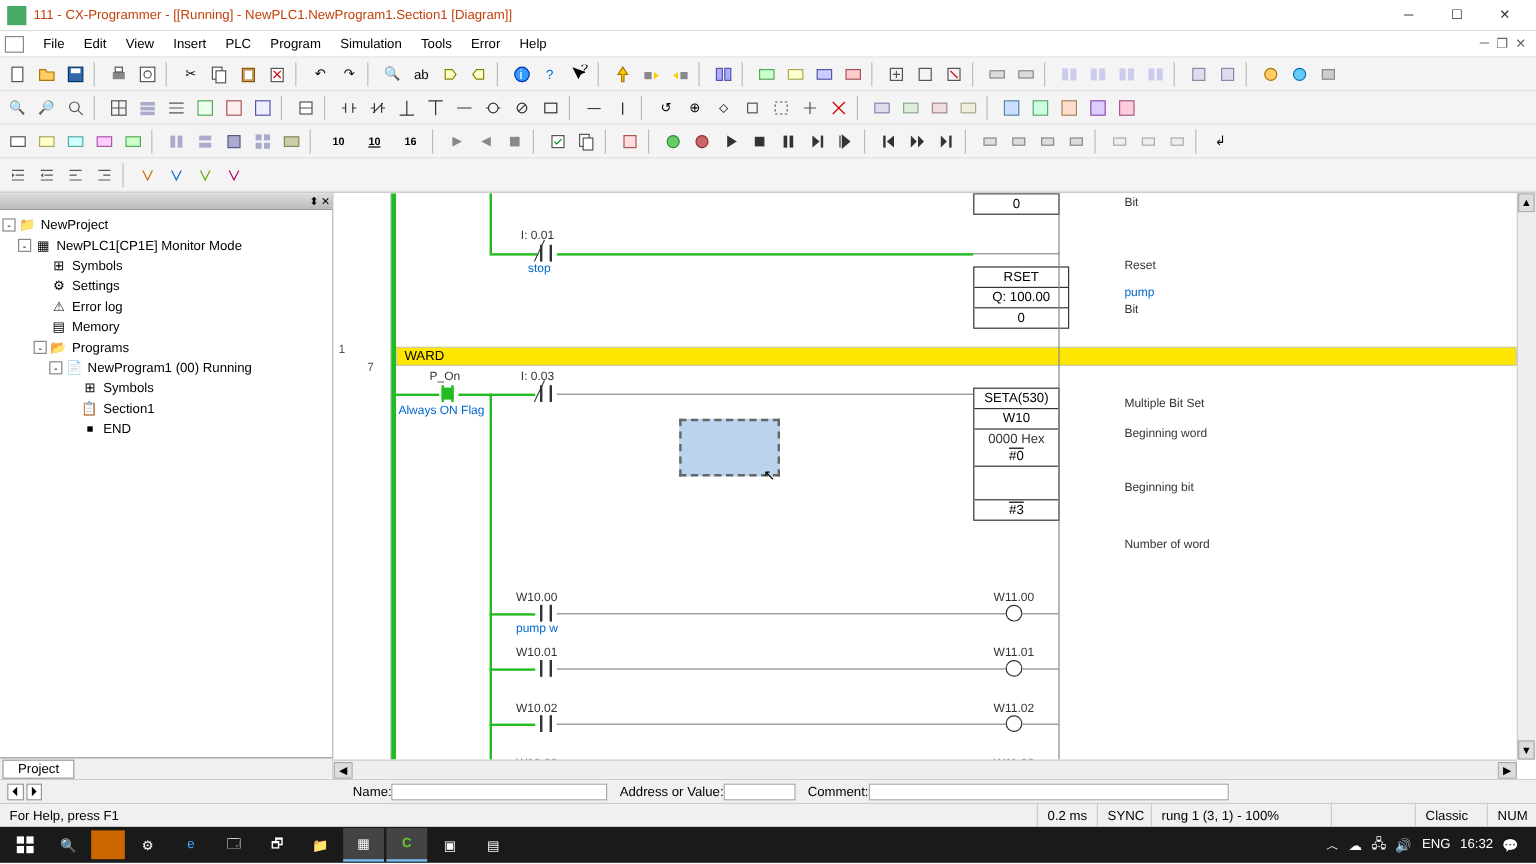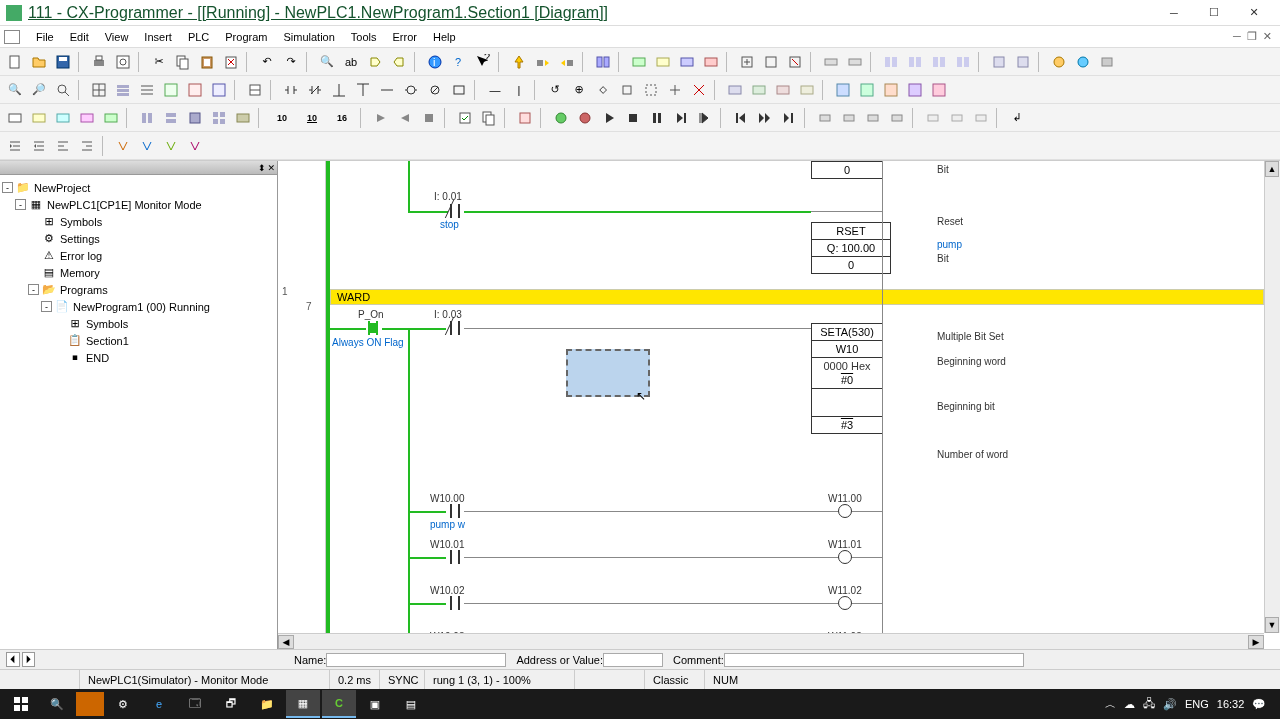--- a/index.html
+++ b/index.html
@@ -1,19 +1,19 @@
 <!DOCTYPE html>
 <html><head>
 <meta charset="utf-8">
 <style>
 * { box-sizing: border-box; margin: 0; padding: 0; font-family: "Segoe UI", Tahoma, sans-serif; font-size: 11px; }
 body { background: #fff; overflow: hidden; width: 1280px; height: 720px; }
 .titlebar { height: 26px; background: #fff; display: flex; align-items: center; padding: 0 6px; border-bottom: 1px solid #ddd; }
 .titlebar .icon { width: 16px; height: 16px; background: #4a6; margin-right: 6px; }
-.titlebar .title { flex: 1; color: #14532d; font-size: 16px; text-decoration: underline; }
+.titlebar .title { flex: 1; color: #c2410c; font-size: 11px; }
 .titlebar .winbtn { width: 40px; height: 24px; display: flex; align-items: center; justify-content: center; color: #333; }
 .menubar { height: 22px; background: #fff; display: flex; align-items: center; padding: 0 4px; border-bottom: 1px solid #ddd; }
 .menubar .mdi { width: 16px; height: 14px; background: #fff; border: 1px solid #888; margin-right: 8px; }
 .menubar .mitem { padding: 2px 8px; }
 .menubar .mdictl { margin-left: auto; display: flex; gap: 6px; padding-right: 4px; color: #666; }
 .toolbars { background: #f4f4f4; border-bottom: 1px solid #ccc; }
 .trow { display: flex; align-items: center; height: 28px; padding: 0 4px; gap: 2px; border-bottom: 1px solid #e0e0e0; }
 .tbtn { width: 22px; height: 22px; display: flex; align-items: center; justify-content: center; border: 1px solid transparent; background: #f4f4f4; }
 .tbtn svg { width: 16px; height: 16px; }
 .tsep { width: 6px; height: 20px; border-left: 1px solid #bbb; margin: 0 2px; }
@@ -833,20 +833,23 @@
       <div class="tnode">
           <span class="tspace"></span>
           <span class="tspace"></span>
           <span class="tspace"></span>
           <span class="tspace"></span>
           <span class="tspace"></span>
           <span class="ticon">⏹</span>
           <span>END</span>
         </div>
     </div>
+    <div class="projtab">
+      <div class="tab">Project</div>
+    </div>
   </div>
 
   <div class="canvas-wrap">
     <div class="canvas">
       <div class="rungarea">
         <div class="rungcol">
           <div class="rungnum" style="top:125px">1</div>
           <div class="rungnum" style="top:140px;left:28px">7</div>
         </div>
         <div class="leftrail"></div>
@@ -981,22 +984,22 @@
       <span>Address or Value:</span>
       <input style="width: 60px;">
     </div>
   <div class="fld">
       <span>Comment:</span>
       <input style="width: 300px;">
     </div>
 </div>
 
 <div class="statusbar">
+  <div class="cell" style="flex:1;border-right:none">For Help, press F1</div>
   <div class="cell" style="width:80px"></div>
-  <div class="cell" style="width:250px">NewPLC1(Simulator) - Monitor Mode</div>
   <div class="cell" style="width:50px">0.2 ms</div>
   <div class="cell" style="width:45px">SYNC</div>
   <div class="cell" style="width:150px">rung 1 (3, 1) - 100%</div>
   <div class="cell" style="width:70px"></div>
   <div class="cell" style="width:60px">Classic</div>
   <div class="cell" style="width:40px;border-right:none">NUM</div>
 </div>
 
 <div class="taskbar">
   <div class="tb">

